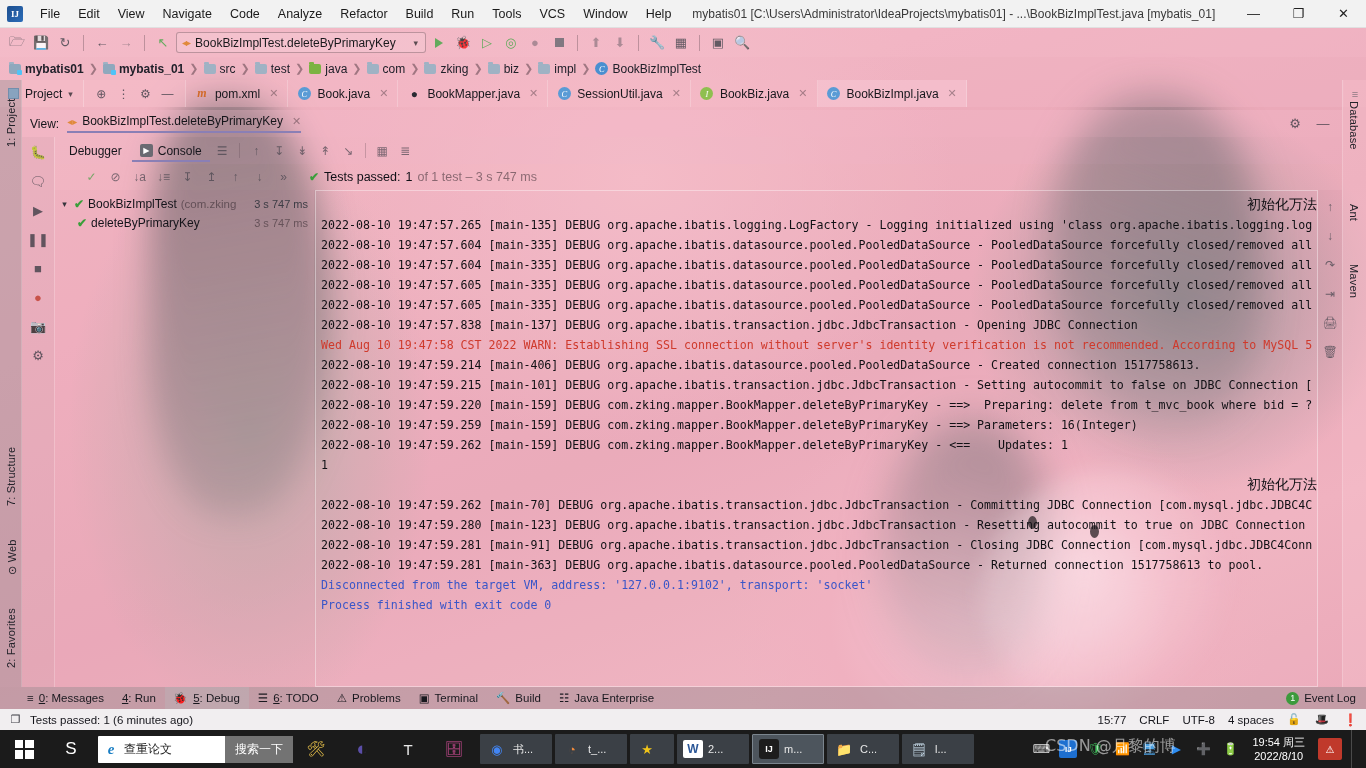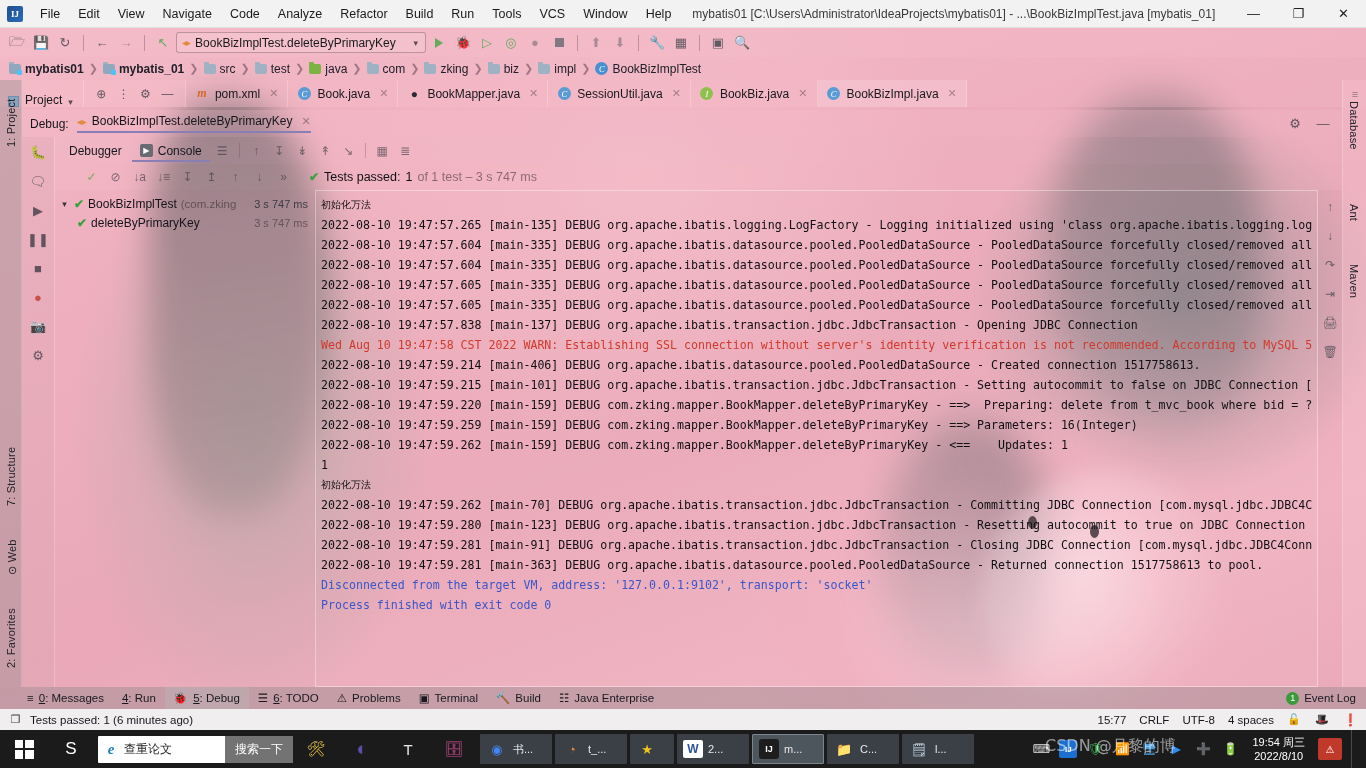--- a/index.html
+++ b/index.html
@@ -130,21 +130,21 @@
   .class-ico.test { background: #4a8fd0; }
   .class-ico.iface { background: #8fbf4f; }
 
   
   .tabrow {
     position: absolute; left: 0; top: 80px; width: 1366px; height: 27px;
     display: flex; align-items: stretch;
     background: rgba(244,184,198,.22);
   }
   .proj-btn {
-    display: flex; align-items: flex-end; gap: 6px; padding: 0 10px 0 8px;
+    display: flex; align-items: center; gap: 6px; padding: 0 10px 0 8px;
     font-size: 12px; color: #18181e; background: rgba(246,192,205,.45);
     border-right: 1px solid rgba(255,255,255,.25);
   }
   .proj-sq { width: 11px; height: 11px; background: #7fb3e0; border: 1px solid #5b8fbf; }
   .proj-tools { display: flex; align-items: center; gap: 3px; padding: 0 8px;
     background: rgba(246,192,205,.45); border-right: 1px solid rgba(255,255,255,.2); }
   .ptool { width: 19px; height: 19px; display: flex; align-items: center;
     justify-content: center; font-size: 12px; color: #3f3f48; opacity: .8; }
   .tab {
     display: flex; align-items: center; gap: 6px; padding: 0 9px;
@@ -249,21 +249,21 @@
   
   .console {
     position: absolute; left: 315px; top: 190px; width: 1003px; height: 497px;
     overflow: hidden; padding: 4px 0 0 5px;
     font-family: "DejaVu Sans Mono", "Liberation Mono", monospace;
     font-size: 11.6px; line-height: 20px; color: #101014;
     border: 1px solid rgba(255,255,255,.38);
     background: rgba(248,205,216,.10);
   }
   .cline { white-space: pre; }
-  .cline.cn { font-family: Liberation Sans, sans-serif; font-size: 10px; }
+  .cline.cn { font-family: Liberation Mono, monospace; font-size: 14px; text-align: right; }
   .c-warn { color: #cf3a2c; }
   .c-blue { color: #3a56c8; }
   .console-rail {
     position: absolute; right: 24px; top: 190px; width: 24px; height: 497px;
     display: flex; flex-direction: column; align-items: center; padding-top: 8px; gap: 11px;
   }
   .cr-ico { width: 18px; height: 18px; display: flex; align-items: center;
     justify-content: center; font-size: 12px; color: #45454e; opacity: .75; }
 
   
@@ -535,21 +535,21 @@
     <div class="vtab rotated" style="top:512px; height:92px;">2: Favorites</div>
   </div>
 
   <div class="vstrip-right">
     <div class="vtab" style="top:6px; height:78px;">Database</div>
     <div class="vtab" style="top:112px; height:42px;">Ant</div>
     <div class="vtab" style="top:170px; height:62px;">Maven</div>
   </div>
 
   <div class="debug-head">
-    <span class="lbl">Debug:</span>
+    <span class="lbl">View:</span>
     <span class="dbg-cfg">
       <span class="arrows" style="color:#e08a3c;font-size:10px;">◂▸</span>
       <span>BookBizImplTest.deleteByPrimaryKey</span>
       <span class="x">✕</span>
     </span>
     <span class="debug-head-right">
       <span class="rail-ico">⚙</span>
       <span class="rail-ico">—</span>
     </span>
   </div>

